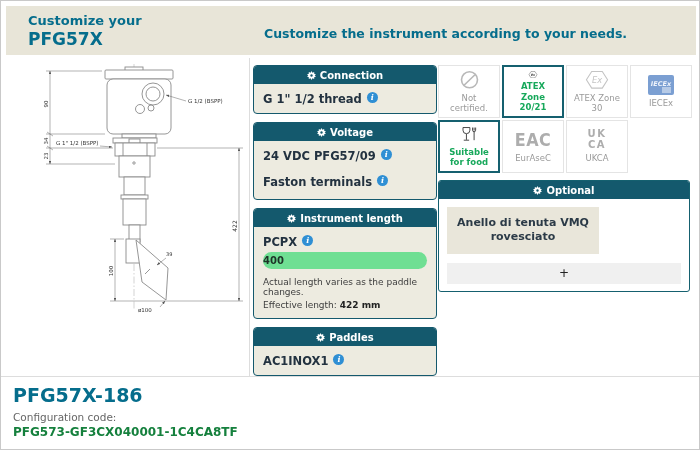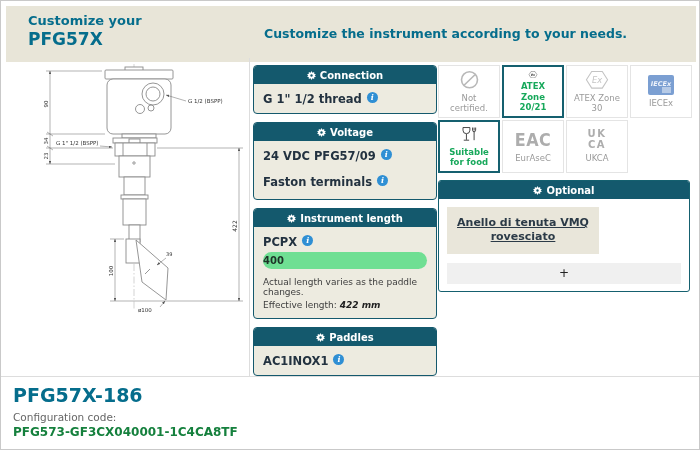--- a/index.html
+++ b/index.html
@@ -1,21 +1,21 @@
 <!DOCTYPE html>
 <html><head>
 <meta charset="utf-8">
 <style>
   * { margin:0; padding:0; box-sizing:border-box; }
   html,body { background:#fff; }
   body { font-family:"DejaVu Sans","Liberation Sans",sans-serif; }
   .page { position:relative; width:700px; height:450px; background:#fff; border:1px solid #c9c9c9; overflow:hidden; }
 
   
-  .header { position:absolute; left:5px; top:5px; width:690px; height:56px; background:#e8e5d8; }
+  .header { position:absolute; left:5px; top:5px; width:690px; height:49px; background:#e8e5d8; }
   .header-left { padding:7px 0 0 22px; }
   .h-customize { font-size:13px; font-weight:bold; color:#056d8c; }
   .h-product { font-size:17px; font-weight:bold; color:#056d8c; margin-top:1px; }
   .h-sub { position:absolute; left:258px; top:20px; font-size:12.5px; font-weight:bold; color:#056d8c; }
 
   
   .vdivider { position:absolute; left:248px; top:57px; height:318px; width:0; border-left:1px solid #ddd; }
 
   
   .drawing-panel { position:absolute; left:1px; top:57px; width:247px; height:318px; }
@@ -24,36 +24,36 @@
   .middle-col { position:absolute; left:252px; top:64px; width:184px; }
   .card { border:1px solid #14596d; border-radius:4px; background:#edebe0; overflow:hidden; margin-bottom:8px; }
   .card-head { display:flex; align-items:center; justify-content:center; gap:4px; background:#14596d; color:#fff; font-size:10px; font-weight:bold; padding:4px 0 3px; }
   .card-row { display:flex; align-items:center; gap:5px; font-size:11.5px; font-weight:bold; color:#233240; padding:8px 9px 7px; }
   .card-row.tight-b { padding-bottom:2px; }
   .card-row.tight-t { padding-top:4px; padding-bottom:10px; }
   .info-dot { display:inline-flex; align-items:center; justify-content:center; width:11px; height:11px; border-radius:50%; background:#2f8fd4; color:#fff; font-size:8px; font-weight:bold; font-style:italic; font-family:"DejaVu Serif",serif; flex:0 0 auto; position:relative; top:-2px; cursor:pointer; }
   .slider-pill { margin:1px 9px 5px; height:17px; line-height:17px; background:#6fdf93; border-radius:9px; text-align:left; font-size:10px; font-weight:bold; color:#1e3328; cursor:pointer; }
   .card-note { font-size:9px; color:#3d3d3d; padding:3px 9px 1px; }
   .card-note2 { font-size:9px; color:#3d3d3d; padding:2px 9px 8px; }
-  .card-note2 b { color:#222;font-style:italic; }
+  .card-note2 b { color:#222; }
 
   
   .cert-grid { position:absolute; left:437px; top:64px; width:254px; display:grid; grid-template-columns:repeat(4,62px); grid-auto-rows:53px; gap:2px; }
   .cert-tile { background:#fff; border:1px solid #e4e4e4; display:flex; flex-direction:column; align-items:center; justify-content:center; gap:3px; text-align:center; font-size:8.5px; color:#9a9a9a; line-height:1.2; padding:4px; cursor:pointer; }
   .cert-tile.selected { border:2px solid #15606f; color:#17a85b; font-weight:bold; }
   .cert-tile.empty { border:none; cursor:default; }
   .logo-iecex { width:26px; height:20px; background:#7b9fd2; border-radius:2px; color:#eef3fb; font-size:6.5px; font-style:italic; font-weight:bold; display:flex; align-items:center; justify-content:center; position:relative; }
   .logo-iecex:after { content:""; position:absolute; right:3px; bottom:2px; width:9px; height:6px; background:rgba(255,255,255,.45); }
   .logo-eac { font-size:16px; font-weight:bold; color:#adadad; letter-spacing:.5px; transform:scaleY(1.15); }
   .logo-ukca { font-size:10px; font-weight:bold; color:#adadad; letter-spacing:1.5px; line-height:1.05; }
 
   
   .optional-panel { position:absolute; left:437px; top:179px; width:252px; border:1px solid #15606f; border-radius:3px; background:#fff; overflow:hidden; }
   .optional-body { padding:8px 8px 7px; }
-  .option-box { width:152px; background:#e9e6da; font-size:11px; font-weight:bold; color:#2b3a47; text-align:center; padding:9px 6px; line-height:1.3; cursor:pointer;text-decoration:underline; }
+  .option-box { width:152px; background:#e9e6da; font-size:11px; font-weight:bold; color:#2b3a47; text-align:center; padding:9px 6px; line-height:1.3; cursor:pointer; }
   .add-bar { margin-top:9px; background:#f0f0f0; text-align:center; font-size:12px; color:#222; padding:3px 0 4px; cursor:pointer; }
 
   
   .codes { position:absolute; left:0; right:0; top:375px; bottom:0; border-top:1px solid #ddd; padding:6px 12px 0; }
   .code-label { font-size:10.5px; color:#666; }
   .code-main { font-size:19px; font-weight:bold; color:#056d8c; margin:1px 0 5px; }
   .code-sub { font-size:12px; font-weight:bold; color:#15803d; margin-top:2px; }
 
   svg text { font-family:"DejaVu Sans","Liberation Sans",sans-serif; }
 </style>

